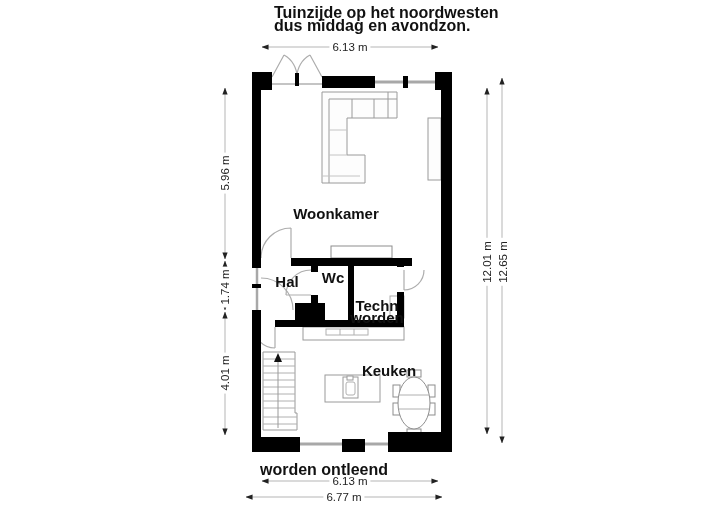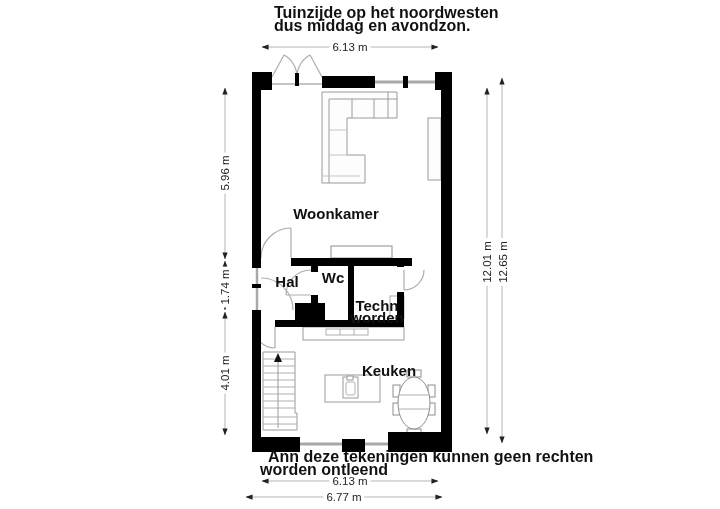--- a/index.html
+++ b/index.html
@@ -136,21 +136,20 @@
       <line x1="225" y1="261" x2="225" y2="310" marker-start="url(#arr)" marker-end="url(#arr)"></line>
       <line x1="225" y1="312" x2="225" y2="435" marker-start="url(#arr)" marker-end="url(#arr)"></line>
       <line x1="487" y1="88" x2="487" y2="434" marker-start="url(#arr)" marker-end="url(#arr)"></line>
       <line x1="502" y1="78" x2="502" y2="443" marker-start="url(#arr)" marker-end="url(#arr)"></line>
     </g>
   </svg>
 
   <div class="lbl note" style="left:274px;top:6px;">Tuinzijde op het noordwesten</div>
   <div class="lbl note" style="left:274px;top:19px;">dus middag en avondzon.</div>
 
-  <div class="lbl note" style="left:268px;top:450px;">Ann deze tekeningen kunnen geen rechten</div>
   <div class="lbl note" style="left:260px;top:463px;">worden ontleend</div>
 
   <div class="lbl dim" style="left:350px;top:47px;">6.13 m</div>
   <div class="lbl dim" style="left:350px;top:481px;">6.13 m</div>
   <div class="lbl dim" style="left:344px;top:497px;">6.77 m</div>
 
   <div class="lbl dim vert" style="left:225px;top:173px;">5.96 m</div>
   <div class="lbl dim vert" style="left:225px;top:287px;">1.74 m</div>
   <div class="lbl dim vert" style="left:225px;top:373px;">4.01 m</div>
 

